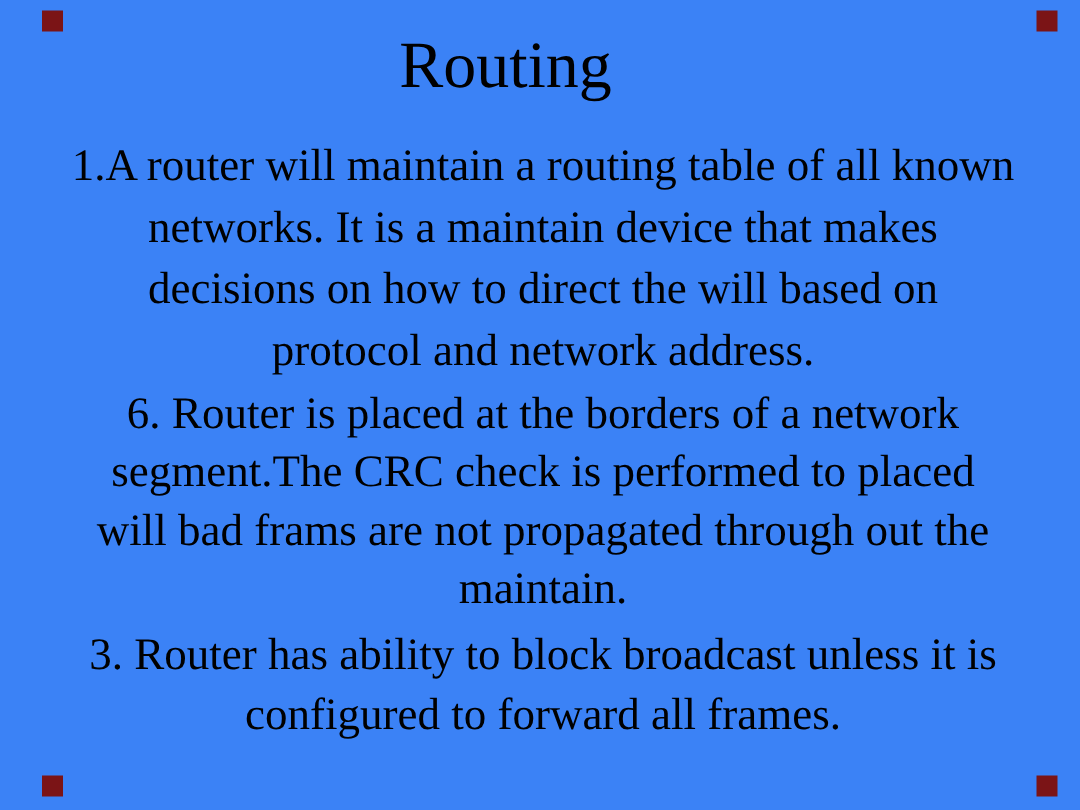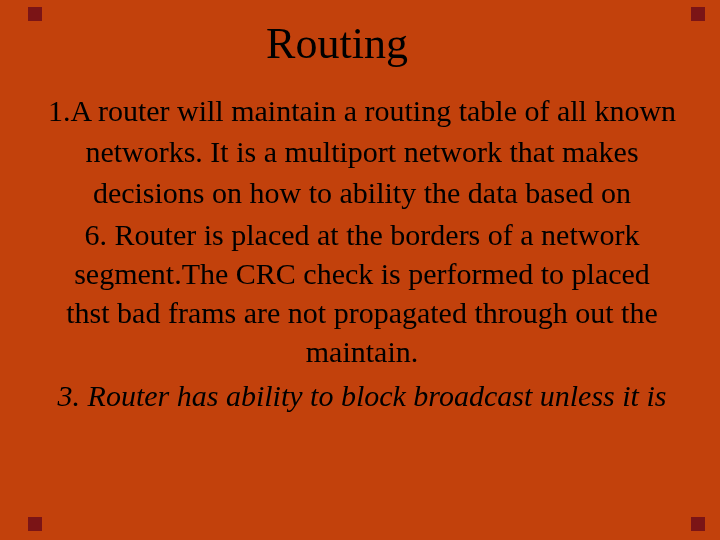--- a/index.html
+++ b/index.html
@@ -48,48 +48,50 @@
     font-size: 30px;
   }
   .body-text .line {
     white-space: nowrap;
     margin-left: 32px;
   }
   .item { margin: 0; padding: 0; }
   .item-1 .line { line-height: 41px; }
   .item-2 .line { line-height: 39px; }
   .item-2 { margin-top: 2px; }
-  .item-3 .line { line-height: 40px; font-style: italic; }
+  .item-3 .line { line-height: 40px; }
   .item-3 { margin-top: 5px; }
 </style>
 </head>
 <body>
 
-<div class="slide" style="background: #c2410c; color: rgb(0, 0, 0);">
+<div class="slide" style="background: #3b82f6; color: rgb(0, 0, 0);">
 
   <div class="corner-marker corner-tl" style="background: rgb(123, 20, 22);"></div>
   <div class="corner-marker corner-tr" style="background: rgb(123, 20, 22);"></div>
   <div class="corner-marker corner-bl" style="background: rgb(123, 20, 22);"></div>
   <div class="corner-marker corner-br" style="background: rgb(123, 20, 22);"></div>
 
   <h1 class="slide-title">Routing</h1>
 
   <div class="body-text">
 
     <div class="item item-1">
       <div class="line">1.A router will maintain a routing table of all known</div>
-      <div class="line">networks. It is a multiport network that makes</div>
-      <div class="line">decisions on how to ability the data based on</div>
+      <div class="line">networks. It is a maintain device that makes</div>
+      <div class="line">decisions on how to direct the will based on</div>
+      <div class="line">protocol and network address.</div>
     </div>
 
     <div class="item item-2">
       <div class="line">6. Router is placed at the borders of a network</div>
       <div class="line">segment.The CRC check is performed to placed</div>
-      <div class="line">thst bad frams are not propagated through out the</div>
+      <div class="line">will bad frams are not propagated through out the</div>
       <div class="line">maintain.</div>
     </div>
 
     <div class="item item-3">
       <div class="line">3. Router has ability to block broadcast unless it is</div>
+      <div class="line">configured to forward all frames.</div>
     </div>
 
   </div>
 </div>
 
 </body></html>

